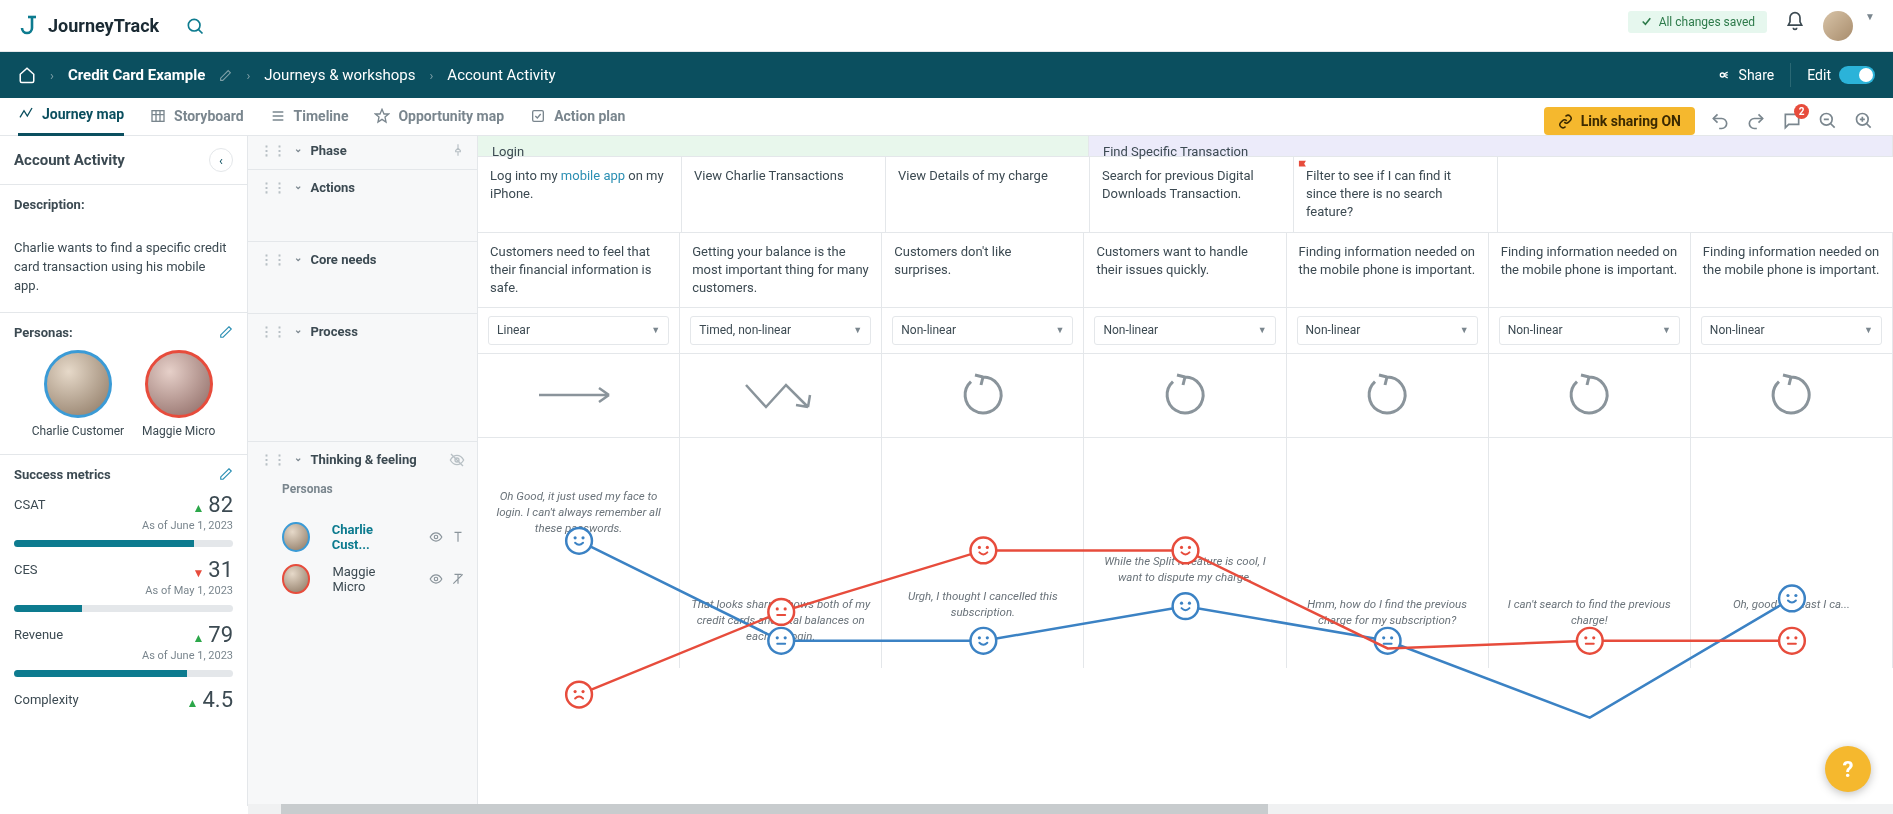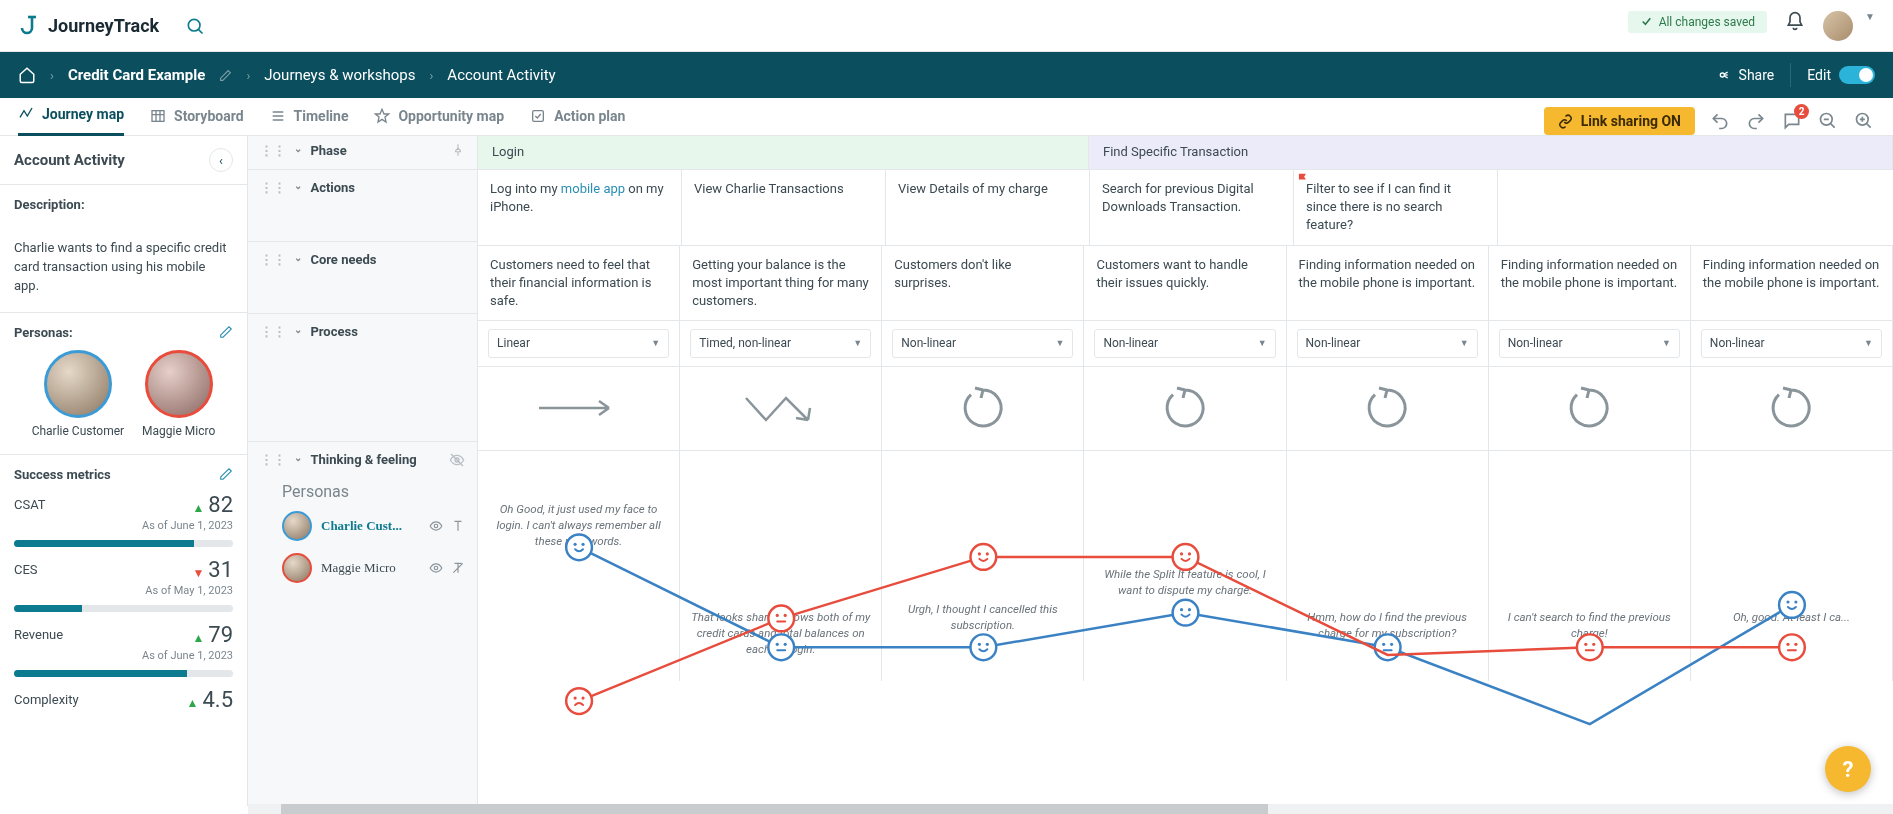--- a/index.html
+++ b/index.html
@@ -91,30 +91,30 @@
   .metric-bar { height:7px; background:#e4e7ea; border-radius:4px; margin-top:8px; overflow:hidden;}
   .metric-bar span { display:block; height:100%; background:#0d7b8f;}
 
   
   .rowlabel { padding:10px 12px; border-bottom:1px solid var(--gray-border); display:flex; align-items:flex-start; gap:8px; font-weight:700; font-size:13px; position:relative;}
   .rowlabel .grip { color:#b8c0c5; cursor:grab;}
   .rowlabel .chev-sm { font-size:10px; color:var(--muted);}
   .rowlabel .pin { margin-left:auto; color:#b8c0c5;}
   .rowlabel .eye { margin-left:auto; color:#b8c0c5;}
   .tf-personas { padding:4px 12px 10px 34px;}
-  .tf-title { font-size:16px; color:var(--muted); margin-bottom:4px;}
-  .tf-item { display:flex; align-items:center; gap:9px; padding:6px 0; font-size:13px;font-family:Liberation Serif, serif;}
+  .tf-title { font-size:12px; color:var(--muted); margin-bottom:20px;font-weight:bold;}
+  .tf-item { display:flex; align-items:center; gap:22px; padding:6px 0; font-size:13px;}
   .tf-item .av { width:30px; height:30px; border-radius:50%; border:2px solid #3b9bd6; background:radial-gradient(circle at 35% 30%, #e6d9c9,#8a7560);}
   .tf-item.red .av { border-color:#e74c3c;}
   .tf-item .icons { margin-left:auto; display:flex; gap:8px; color:#8a949b;}
   .tf-item.sel { color:#0d7b8f; font-weight:700;}
 
   
   .grid-inner { display:flex; flex-direction:column; height:100%; position:relative;}
-  .phaserow { height:34px; display:flex; border-bottom:1px solid var(--gray-border);}
+  .phaserow { height:21px; display:flex; border-bottom:1px solid var(--gray-border);}
   .phase-cell { border-right:1px solid var(--gray-border); padding:8px 14px; font-size:13px;}
   .phase-login { width:611px; background:var(--accent-green);}
   .phase-find { flex:1; background:var(--accent-purple);}
 
   .datarow { display:flex; border-bottom:1px solid var(--gray-border);}
   .col { width:204px; border-right:1px solid var(--gray-border); padding:10px 12px; font-size:13px; line-height:1.4;}
   .col .link { color:#2b8fb3;}
   
   .actionsrow .col { min-height:72px;}
   .needsrow .col { min-height:72px;}

